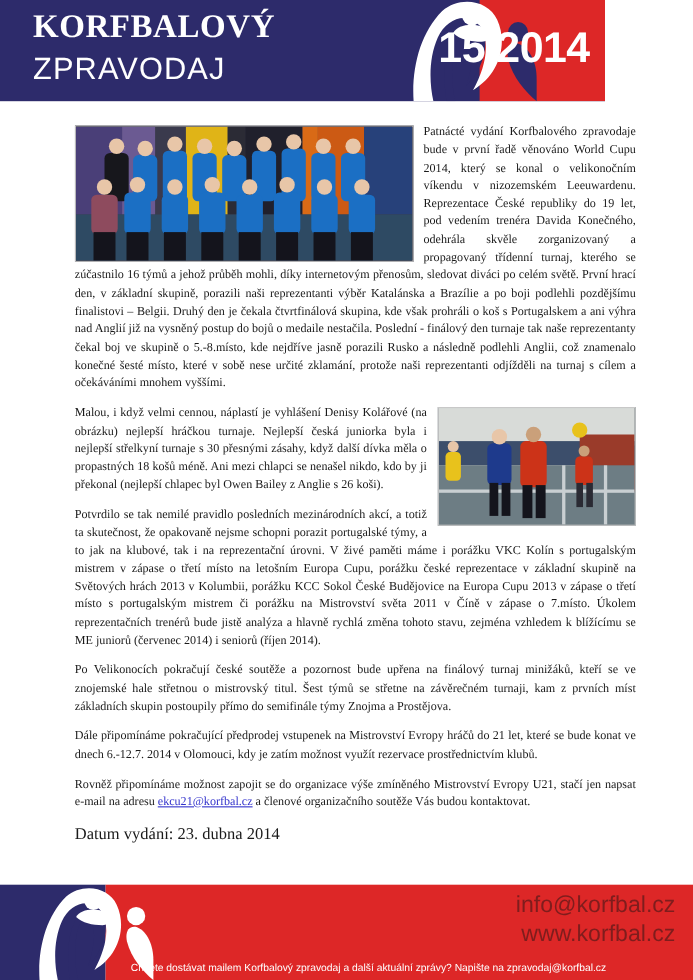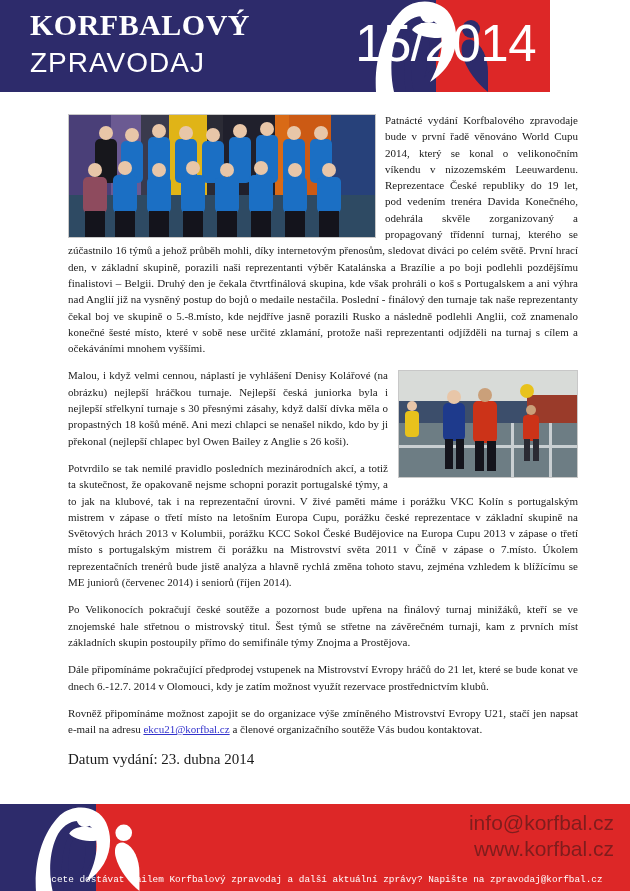--- a/index.html
+++ b/index.html
@@ -56,25 +56,26 @@
     letter-spacing: 1px;
     line-height: 34px;
     margin-top: 4px;
     white-space: nowrap;
   }
   .issue-number {
     position: absolute;
     right: 14px;
     top: 20px;
     font-family: "Liberation Sans", sans-serif;
-    font-size: 51px;
+    font-size: 39px;
     color: #ffffff;
     letter-spacing: -0.5px;
     line-height: 48px;
     white-space: nowrap;
+    font-weight: bold;
   }
   .header-logo {
     position: absolute;
     left: 368px;
     top: 0;
     width: 120px;
     height: 92px;
   }
 
   
@@ -169,22 +170,22 @@
     font-size: 21px;
     color: #7f1d1d;
     line-height: 26px;
     white-space: nowrap;
   }
   .footer-note {
     position: absolute;
     left: 0;
     right: 0;
     bottom: 6px;
-    text-align: left;
-    font-family: Liberation Mono, monospace;
+    text-align: center;
+    font-family: Liberation Sans, sans-serif;
     font-size: 9.4px;
     color: #ffffff;
     padding-left: 40px;
     box-sizing: border-box;
   }
 
   
   .ph-bg { position: absolute; inset: 0; }
 </style>
 </head>

